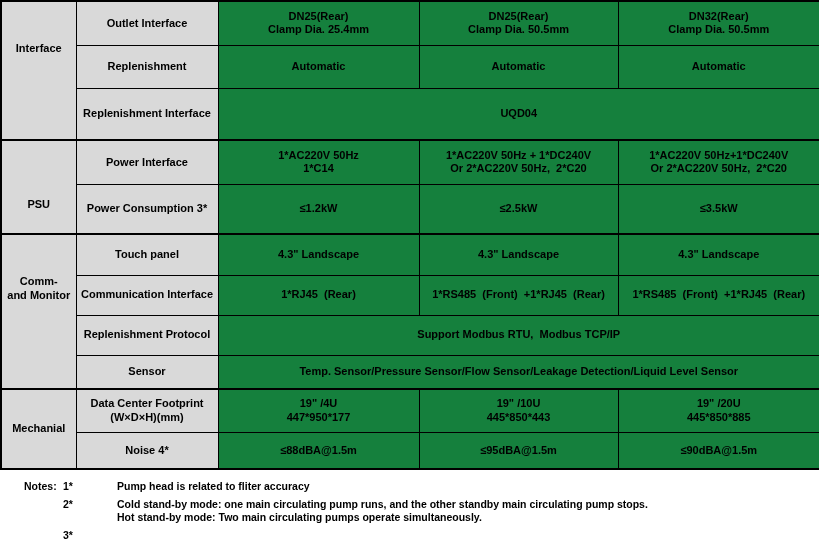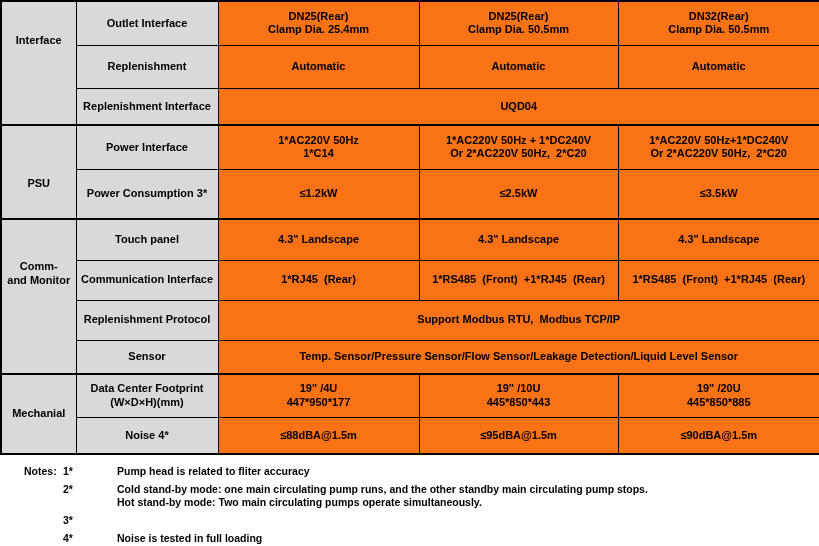--- a/index.html
+++ b/index.html
@@ -23,27 +23,27 @@
     border: 1px solid #000;
     text-align: center;
     vertical-align: middle;
     font-size: 11px;
     line-height: 1.22;
     padding: 1px 2px;
     white-space: pre;
     overflow: hidden;
   }
   td.cat, td.lbl { background: #d9d9d9; }
-  td.val { background: #f97316; }
+  td.val { background: #15803d; }
   td.lbl { font-size: 10.6px; margin-top: 12px; }
   tr.sec td { border-top: 2.5px solid #000; }
   td.cat span { display: inline-block; position: relative; white-space: pre; }
   td.cat-interface span { top: -22px; }
   td.cat-comm span { top: -23px; text-align: center; }
-  td.cat-psu span { top: 12px; }
+  td.cat-psu span { top: 18px; }
 
   .notes {
     margin-top: 10px;
     padding-left: 24px;
     display: flex;
     align-items: flex-start;
     font-size: 10.5px;
     line-height: 13px;
   }
   .notes-label { width: 39px; flex: none; }
@@ -74,21 +74,21 @@
 Clamp Dia. 50.5mm</td>
     <td class="val">DN32(Rear)
 Clamp Dia. 50.5mm</td>
   </tr>
   <tr style="height:43px">
     <td class="lbl">Replenishment</td>
     <td class="val">Automatic</td>
     <td class="val">Automatic</td>
     <td class="val">Automatic</td>
   </tr>
-  <tr style="height:37px">
+  <tr style="height:52px">
     <td class="lbl">Replenishment Interface</td>
     <td class="val" colspan="3">UQD04</td>
   </tr>
 
   <tr class="sec" style="height:44px">
     <td class="cat cat-psu" rowspan="2"><span>PSU</span></td>
     <td class="lbl">Power Interface</td>
     <td class="val">1*AC220V 50Hz
 1*C14</td>
     <td class="val">1*AC220V 50Hz + 1*DC240V

